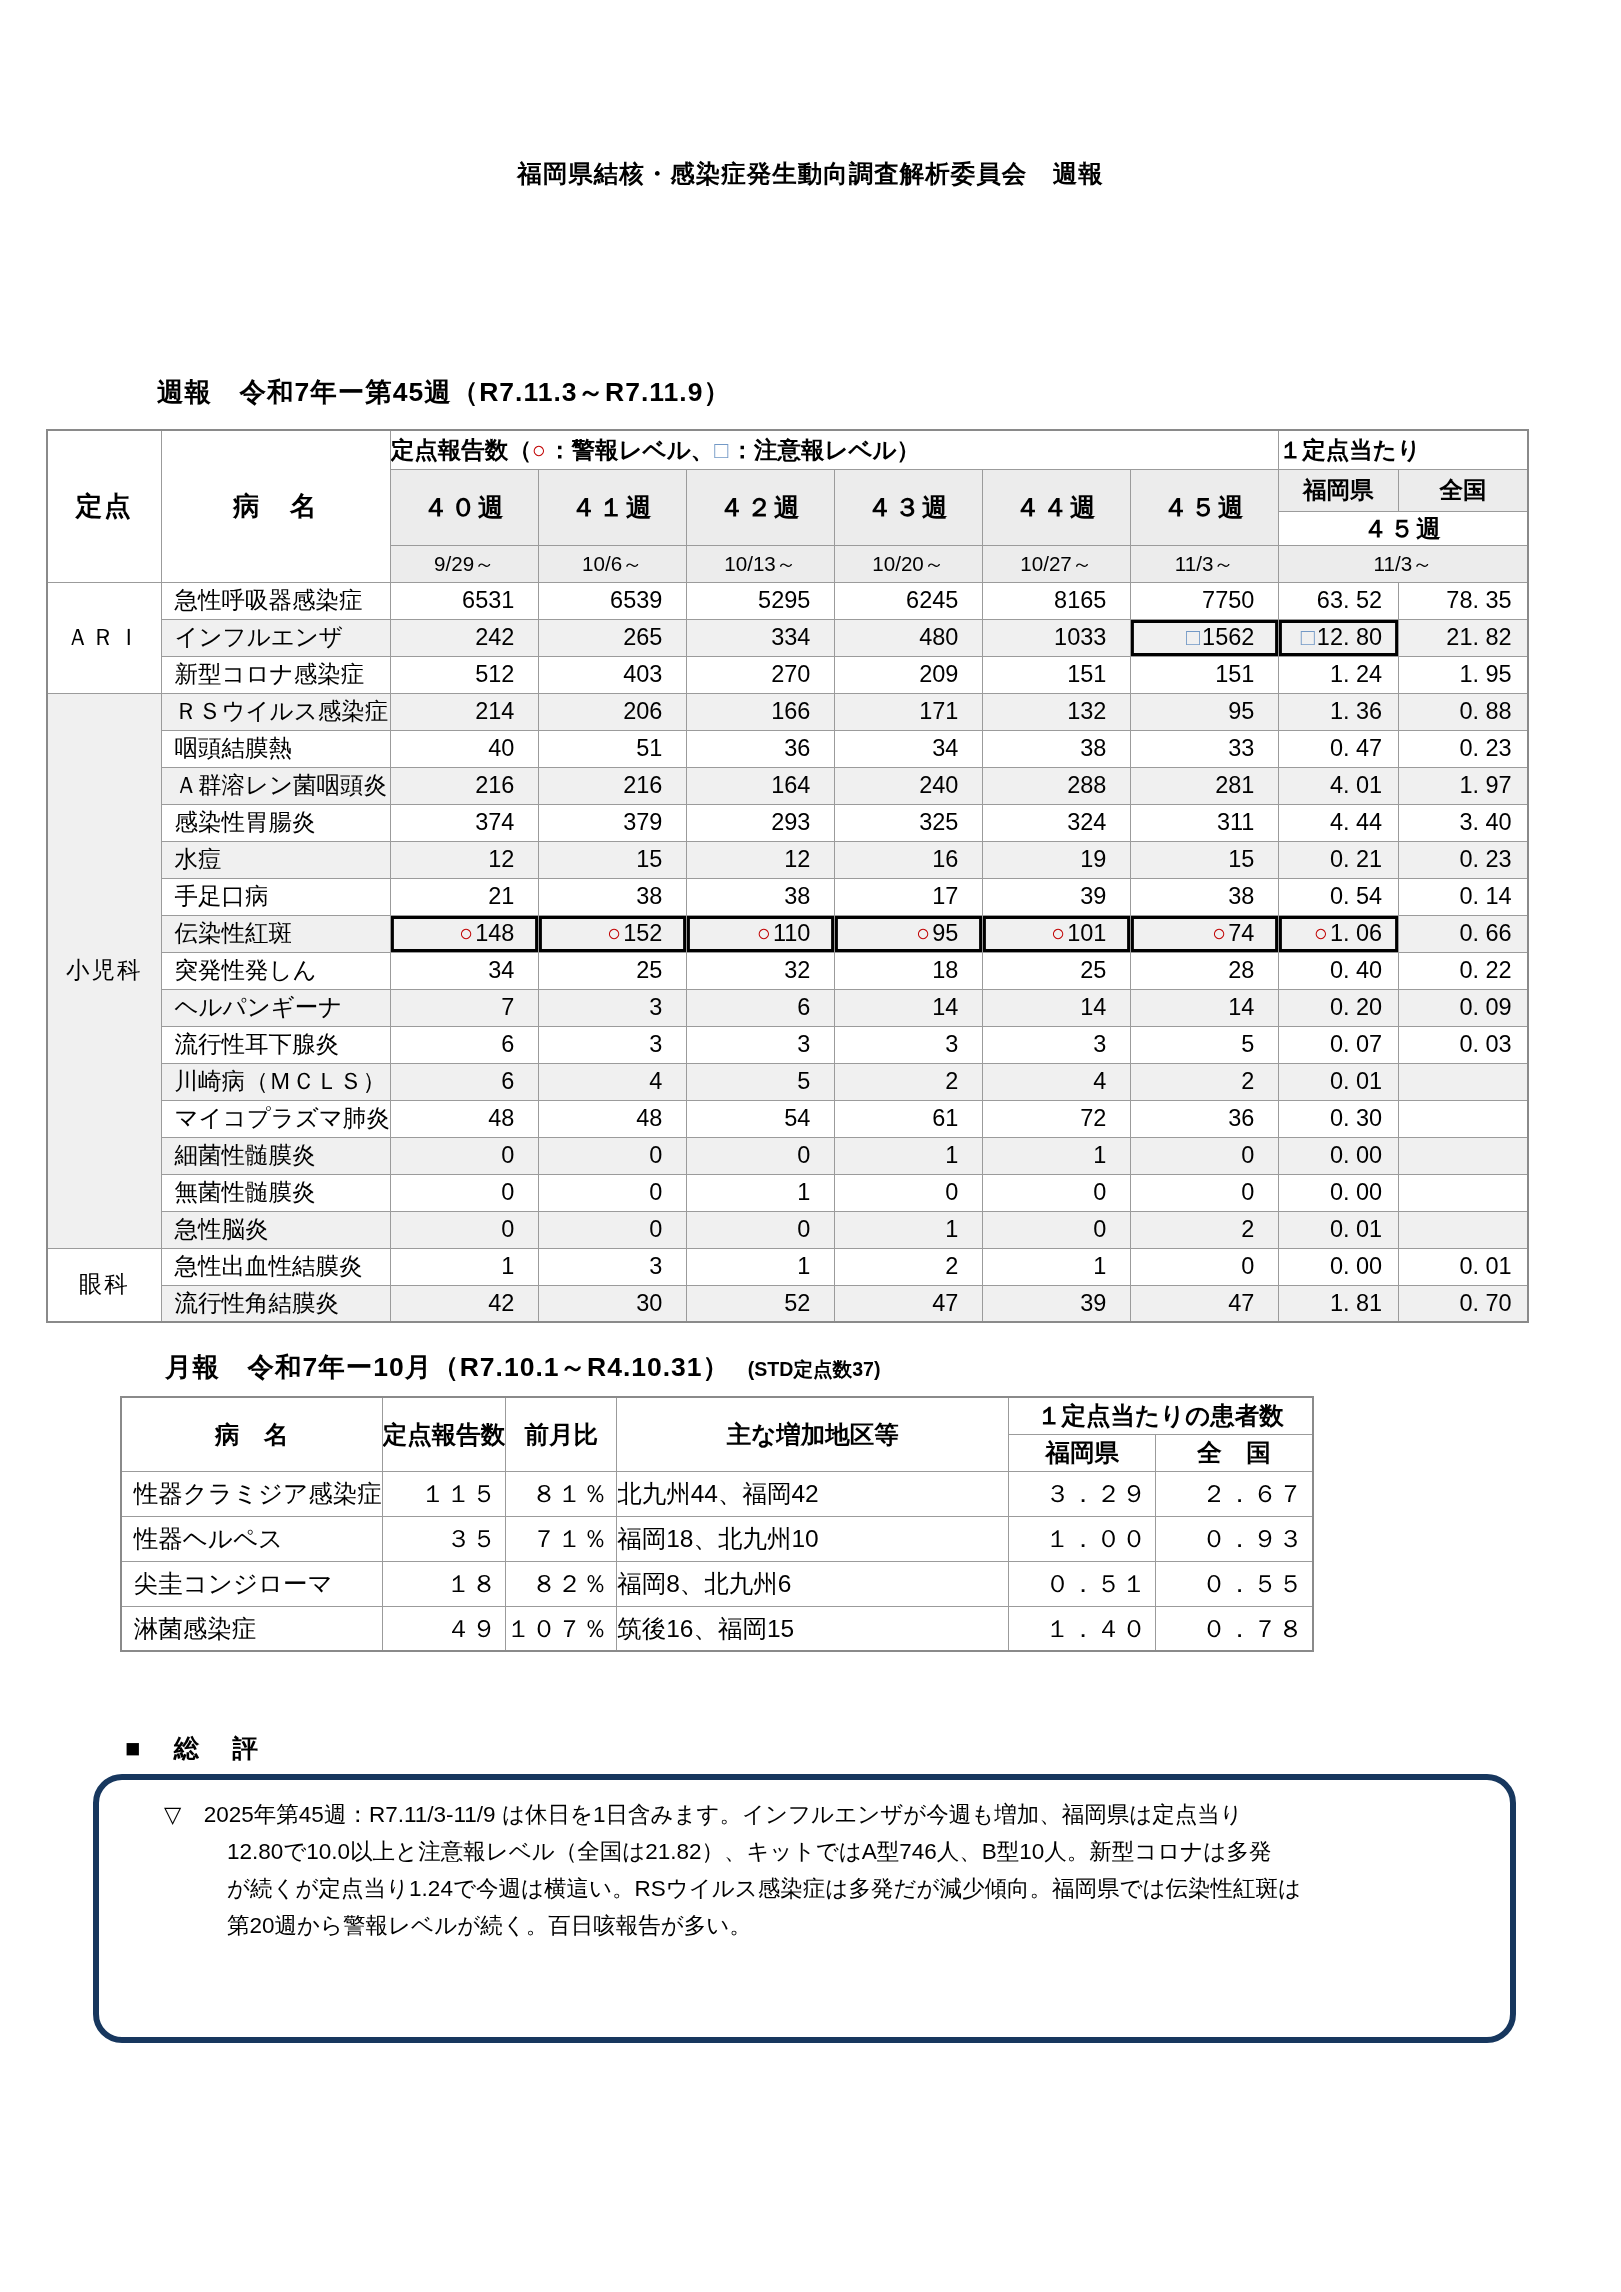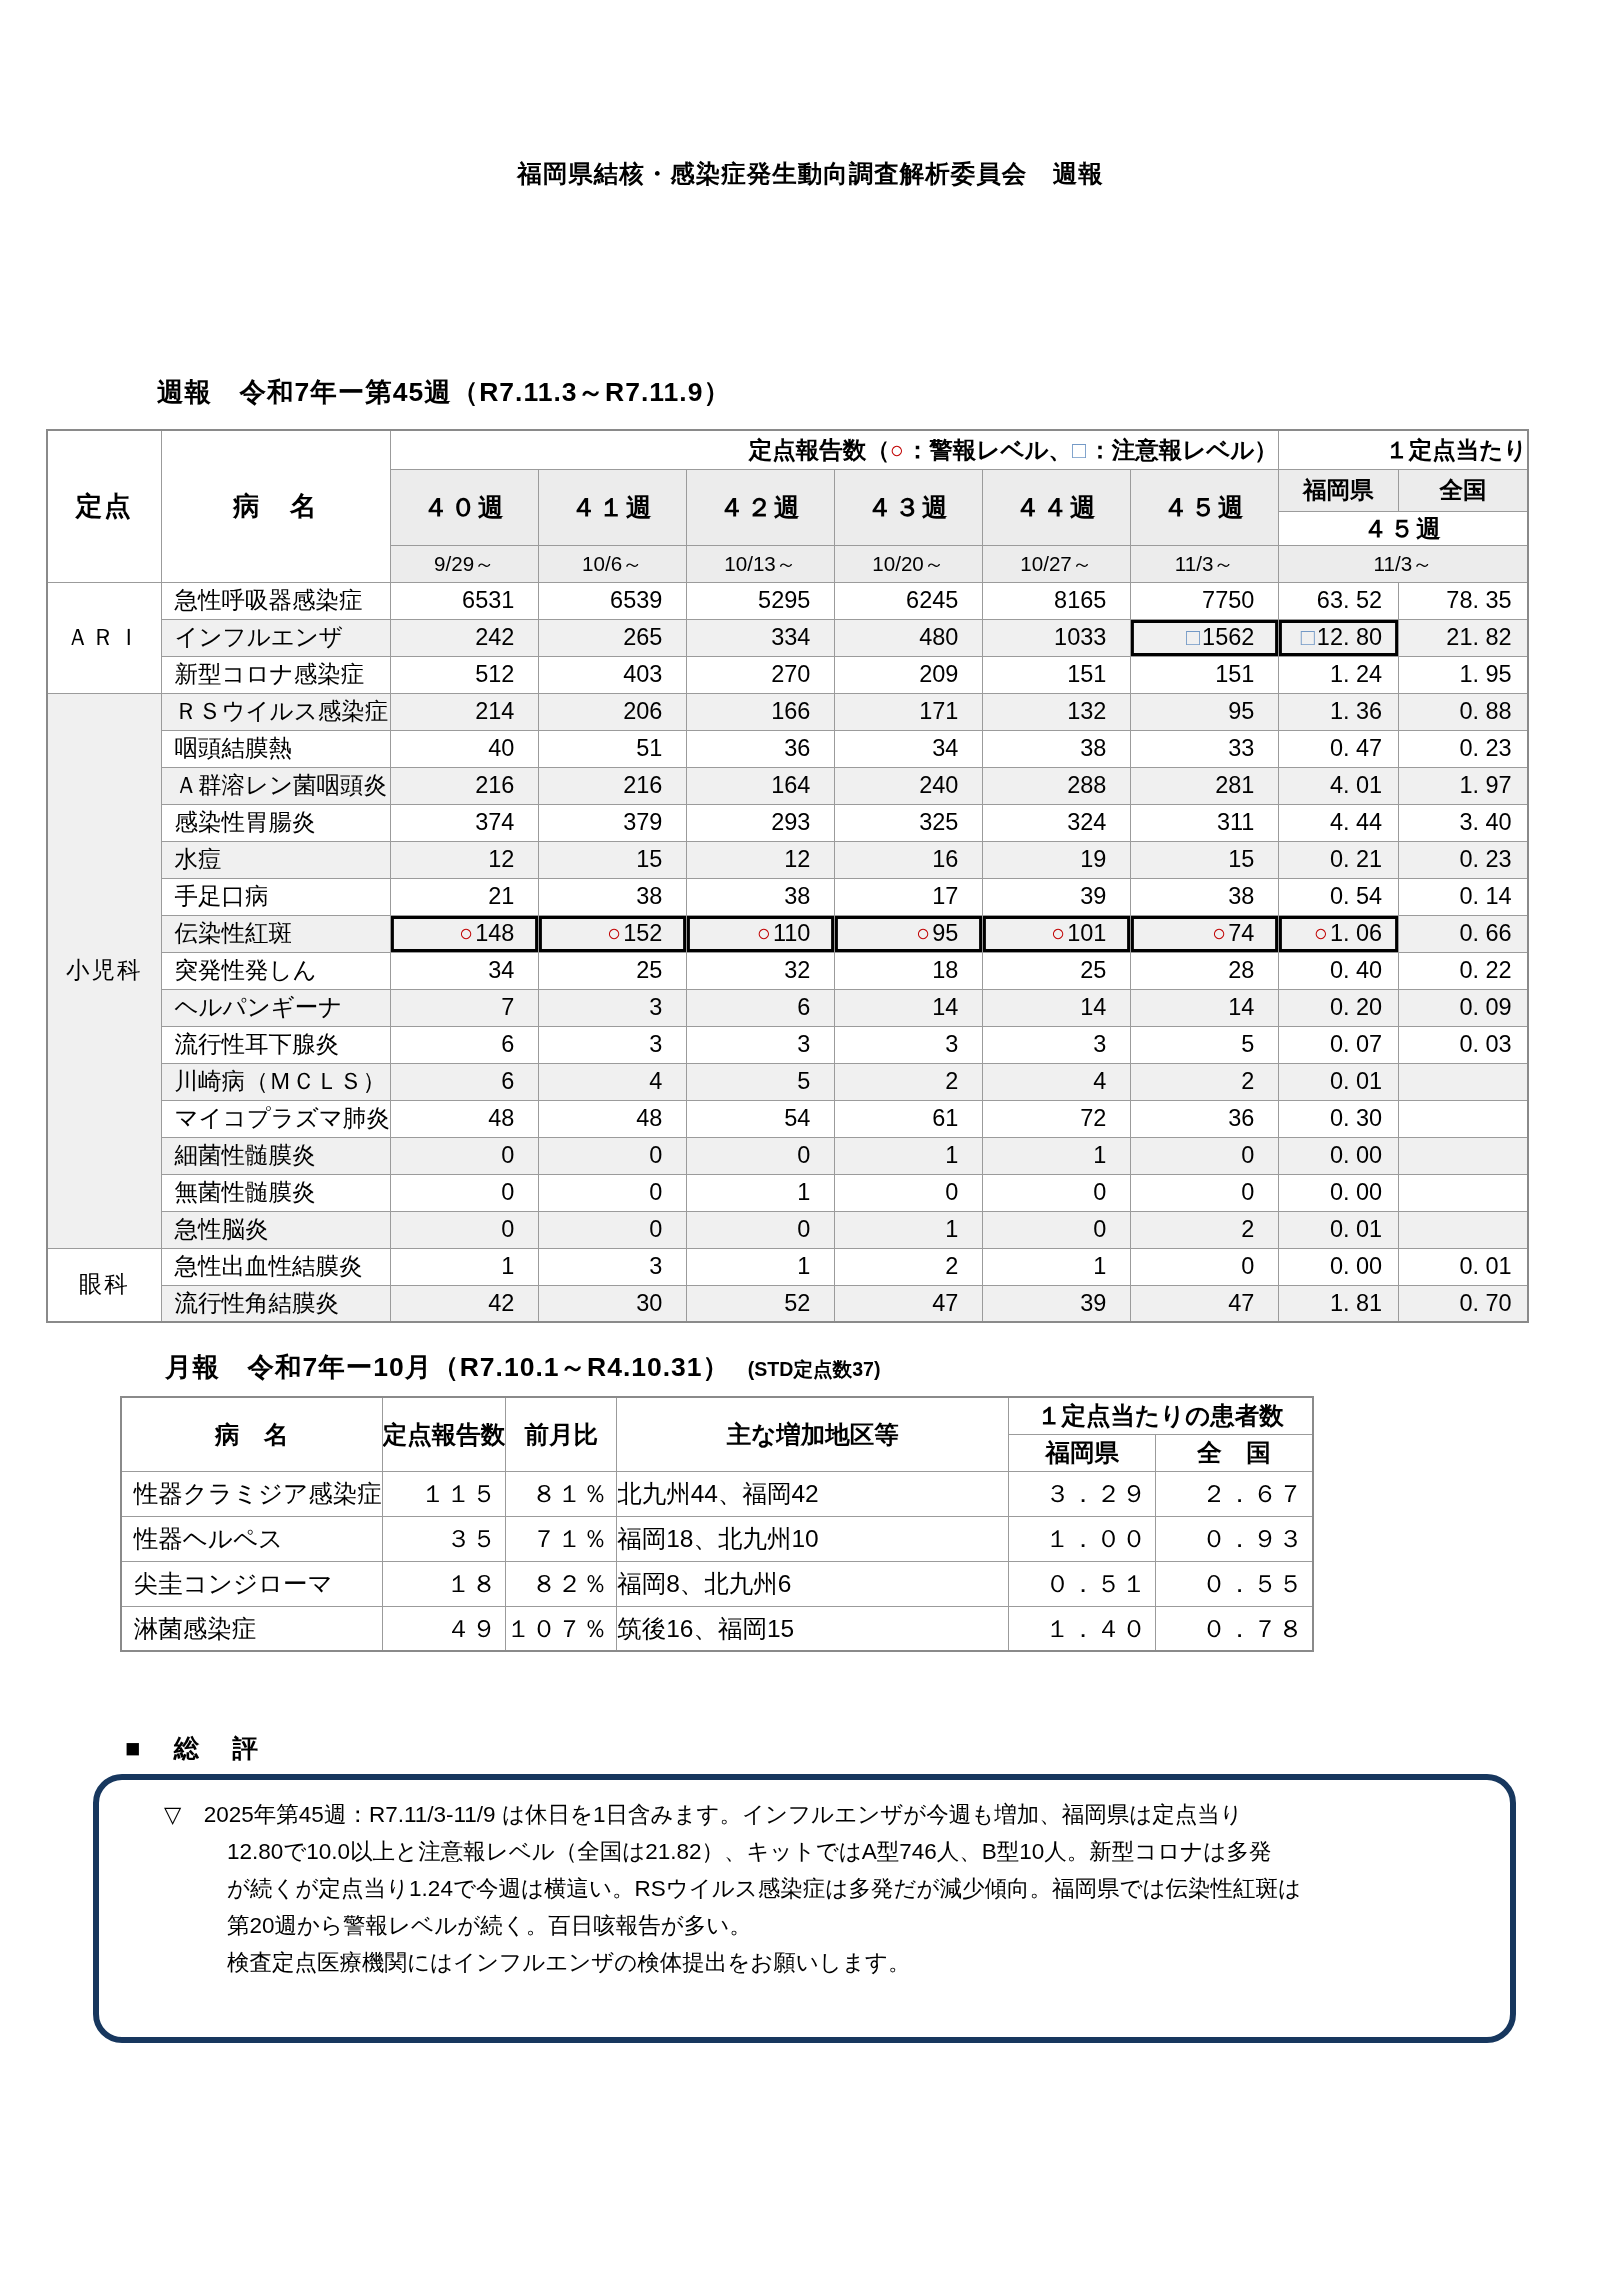--- a/index.html
+++ b/index.html
@@ -23,21 +23,21 @@
   
   table{border-collapse:collapse; table-layout:fixed; background:#fff;}
   th,td{border:1px solid #9b9b9b; padding:0; overflow:hidden; white-space:nowrap;}
   th{font-weight:700;}
   .weekly-table{position:absolute; top:429px; left:46px; border:2px solid #8a8a8a;}
   .h-legend{height:39px;}
   .h-weeks{height:42px;}
   .h-45{height:32px;}
   .h-dates{height:37px;}
   .weekly-table thead th{text-align:center; font-size:23.5px;}
-  .weekly-table .legend-cell{font-size:23.5px; text-align:right; background:#fff;}
+  .weekly-table .legend-cell{font-size:23.5px; text-align:left; background:#fff;}
   .weekly-table .week-th{background:#ececec; font-size:25.5px; letter-spacing:2px;}
   .weekly-table .subhead-th{background:#ececec; font-size:23.5px;}
   .weekly-table .white-th{background:#fff; font-size:24.5px; letter-spacing:2px;}
   .weekly-table .date-th{background:#ececec; font-size:20.6px; font-weight:400;}
   .weekly-table .corner{background:#fff; font-size:26.5px; letter-spacing:2px;}
   .weekly-table tbody tr{height:37px;}
   .weekly-table tbody td{font-size:23.5px; line-height:35px; background:#fff;}
   tr.shade td{background:#f0f0f0;}
   td.group-cell{text-align:center; font-size:25.5px; letter-spacing:2px; vertical-align:middle;}
   td.disease{text-align:left; padding-left:13px; font-size:23.5px;}
@@ -414,17 +414,16 @@
       </tbody>
   </table>
 
   <div class="sohyo-heading">■　総　評</div>
 
   <div class="sohyo-box">
       <div class="comment-line first">▽　2025年第45週：R7.11/3-11/9 は休日を1日含みます。インフルエンザが今週も増加、福岡県は定点当り</div>
       <div class="comment-line">12.80で10.0以上と注意報レベル（全国は21.82）、キットではA型746人、B型10人。新型コロナは多発</div>
       <div class="comment-line">が続くが定点当り1.24で今週は横這い。RSウイルス感染症は多発だが減少傾向。福岡県では伝染性紅斑は</div>
       <div class="comment-line">第20週から警報レベルが続く。百日咳報告が多い。</div>
-      <div class="comment-line">検査定点医療機関にはインフルエンザの検体提出をお願いします。</div>
     </div>
 
 </div>
 
 
 </body></html>

